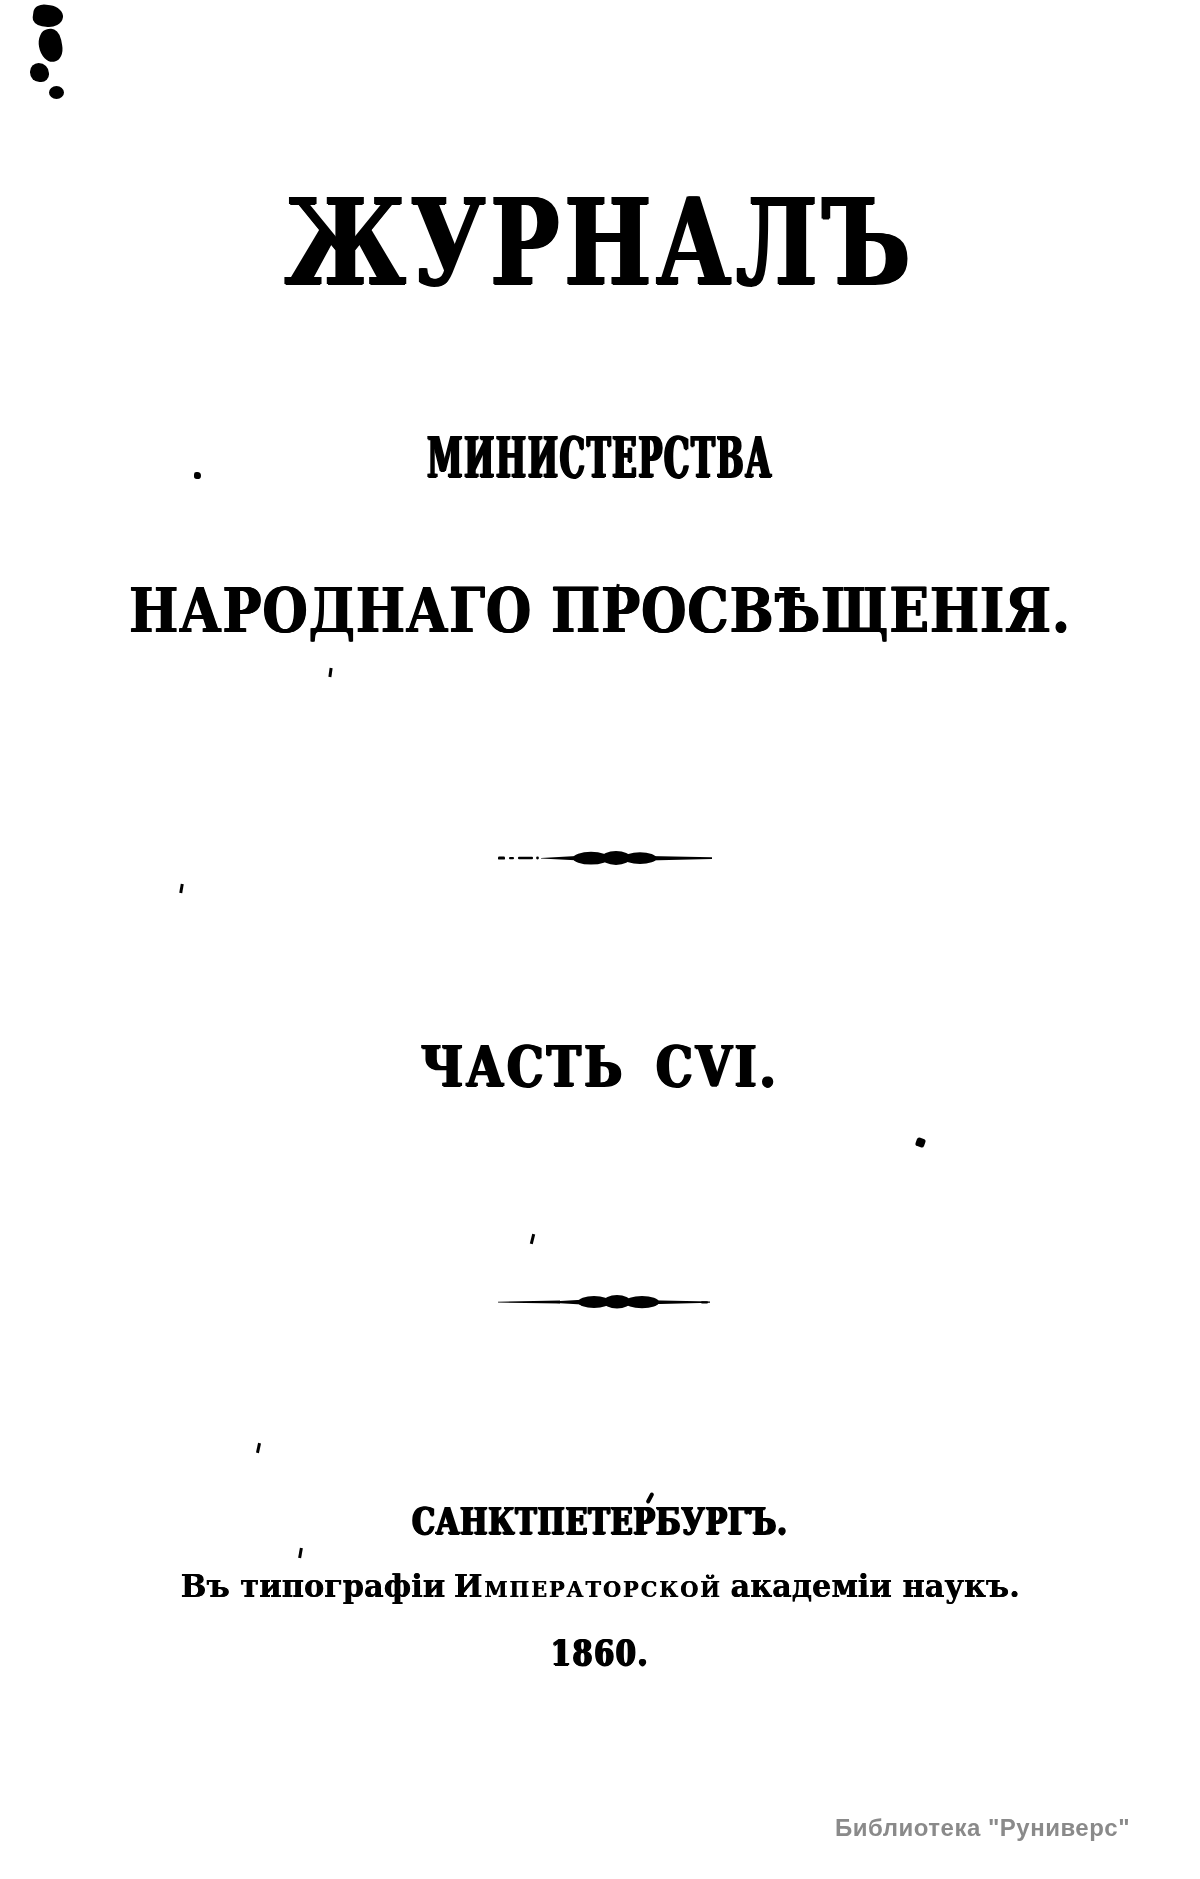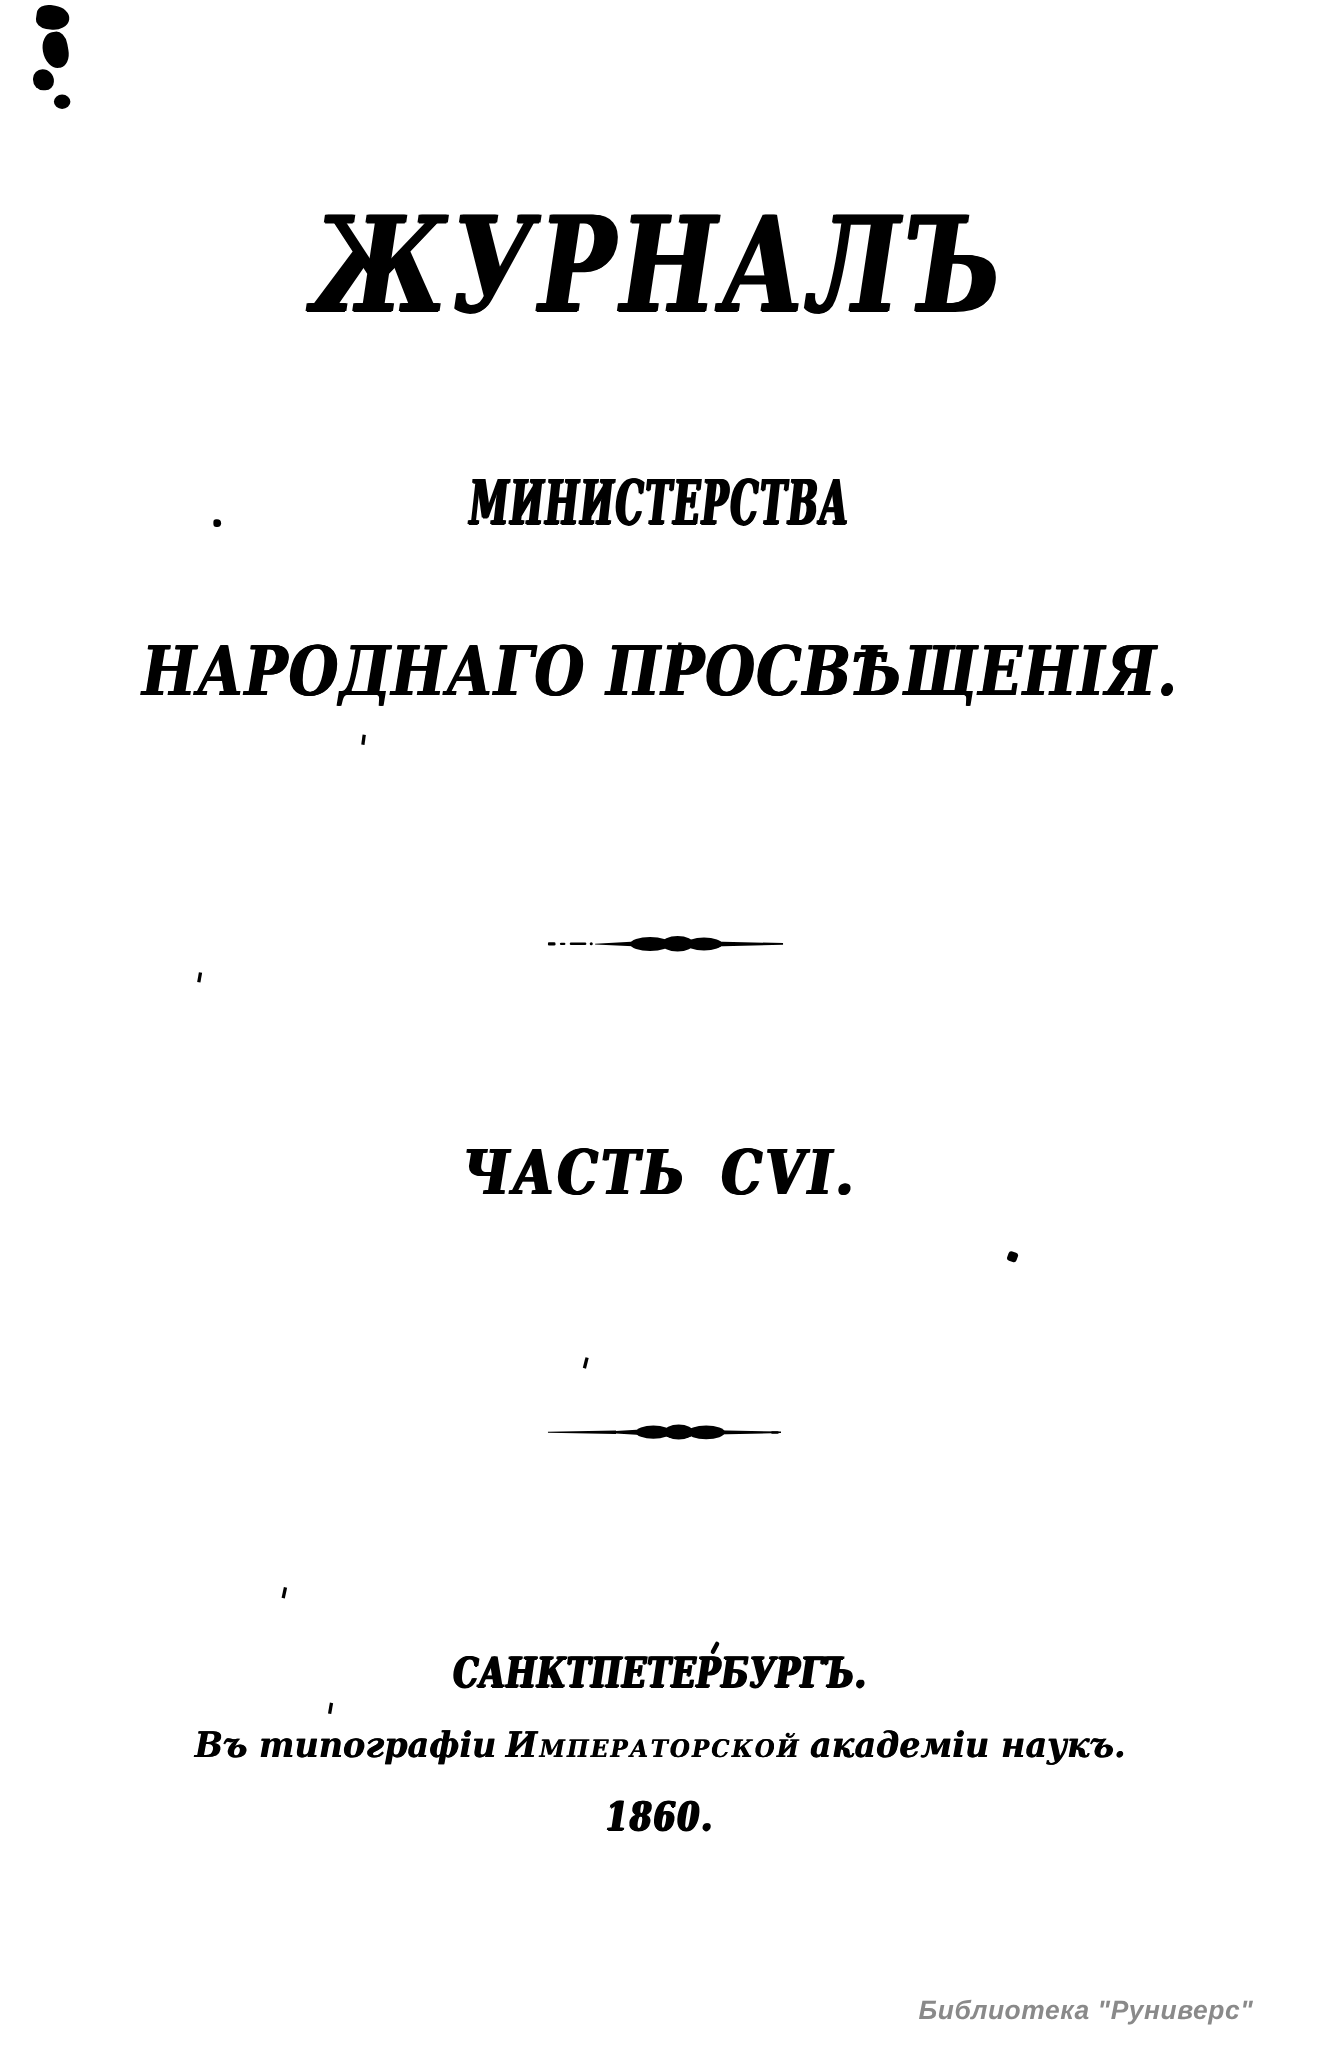--- a/index.html
+++ b/index.html
@@ -6,21 +6,20 @@
     margin: 0;
     padding: 0;
     overflow: hidden;
     background: #ffffff;
   }
   #page {
     position: relative;
     width: 1200px;
     height: 1879px;
     background: #ffffff;
-    font-style: italic;
   }
   .line {
     position: absolute;
     left: 50%;
     white-space: nowrap;
     color: #000000;
     font-family: "DejaVu Serif", "Liberation Serif", serif;
     font-weight: bold;
     line-height: 1;
   }

